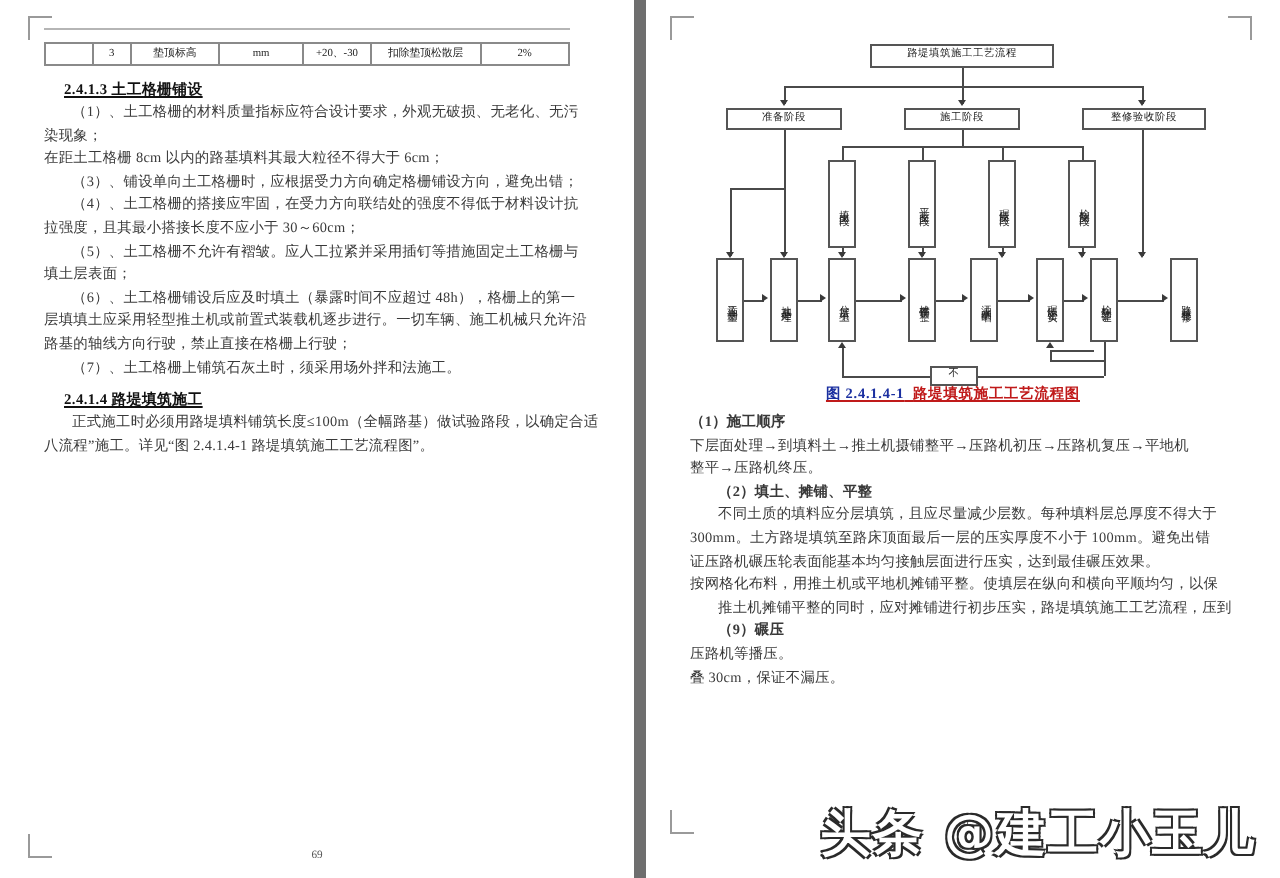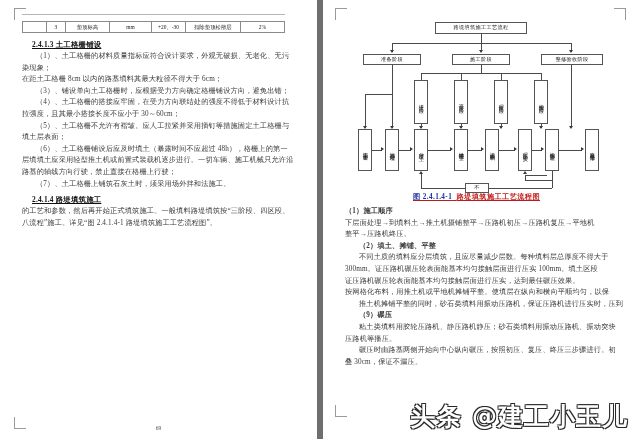--- a/index.html
+++ b/index.html
@@ -144,21 +144,21 @@
       <div class="ln">填土层表面；</div>
       <div class="ln ind">（6）、土工格栅铺设后应及时填土（暴露时间不应超过 48h），格栅上的第一</div>
       <div class="ln">层填填土应采用轻型推土机或前置式装载机逐步进行。一切车辆、施工机械只允许沿</div>
       <div class="ln">路基的轴线方向行驶，禁止直接在格栅上行驶；</div>
       <div class="ln ind">（7）、土工格栅上铺筑石灰土时，须采用场外拌和法施工。</div>
 
       <div class="hd" style="text-indent:10px;margin-top:3px;">
         <span class="u">2.4.1.4 路堤填筑施工</span>
       </div>
 
-      <div class="ln">的工艺和参数，然后再开始正式填筑施工。一般填料路堤填筑按“三阶段、四区段、</div>
+      <div class="ln ind">正式施工时必须用路堤填料铺筑长度≤100m（全幅路基）做试验路段，以确定合适</div>
       <div class="ln">八流程”施工。详见“图 2.4.1.4-1 路堤填筑施工工艺流程图”。</div>
     </div>
 
     <div class="pageno" style="left:50%;transform:translateX(-50%);">69</div>
   </div>
 
   <div class="page gutter"></div>
 
   <div class="page right">
     <div class="crop tr" style="right:14px;top:8px;"></div>
@@ -258,29 +258,27 @@
     </div>
 
     <div class="body-col" style="top:206px;">
 
       <div class="ln" style="font-weight:bold;">（1）施工顺序</div>
       <div class="ln">下层面处理→到填料土→推土机摄铺整平→压路机初压→压路机复压→平地机</div>
       <div class="ln">整平→压路机终压。</div>
 
       <div class="ln ind" style="font-weight:bold;">（2）填土、摊铺、平整</div>
       <div class="ln ind">不同土质的填料应分层填筑，且应尽量减少层数。每种填料层总厚度不得大于</div>
-      <div class="ln">300mm。证压路机碾压轮表面能基本均匀接触层面进行压实 100mm。填土区段</div>
+      <div class="ln">300mm。土方路堤填筑至路床顶面最后一层的压实厚度不小于 100mm。避免出错</div>
       <div class="ln">证压路机碾压轮表面能基本均匀接触层面进行压实，达到最佳碾压效果。</div>
       <div class="ln">按网格化布料，用推土机或平地机摊铺平整。使填层在纵向和横向平顺均匀，以保</div>
-      <div class="ln ind">推土机摊铺平整的同时，砂石类填料用振动压路机，保证压路机进行压实时，压到</div>
+      <div class="ln ind">推土机摊铺平整的同时，应对摊铺进行初步压实，路堤填筑施工工艺流程，压到</div>
 
       <div class="ln ind" style="font-weight:bold;">（9）碾压</div>
-      <div class="ln ind">粘土类填料用胶轮压路机、静压路机静压；砂石类填料用振动压路机、振动突块</div>
       <div class="ln">压路机等播压。</div>
-      <div class="ln ind">碾压时由路基两侧开始向中心纵向碾压，按照初压、复压、终压三步骤进行。初</div>
       <div class="ln">叠 30cm，保证不漏压。</div>
     </div>
 
     <div class="pageno" style="left:50%;transform:translateX(-50%);bottom:24px;">70</div>
   </div>
 
 </div>
 
 <div class="wm">头条 @建工小玉儿</div>
 

